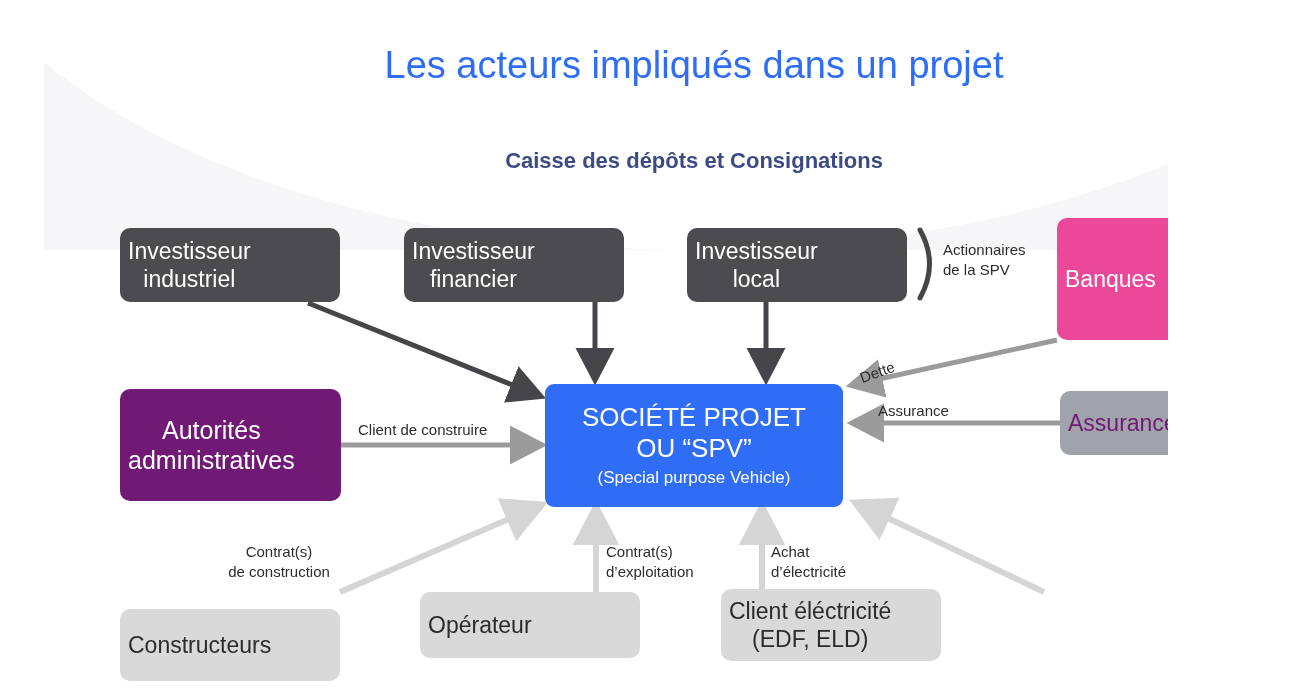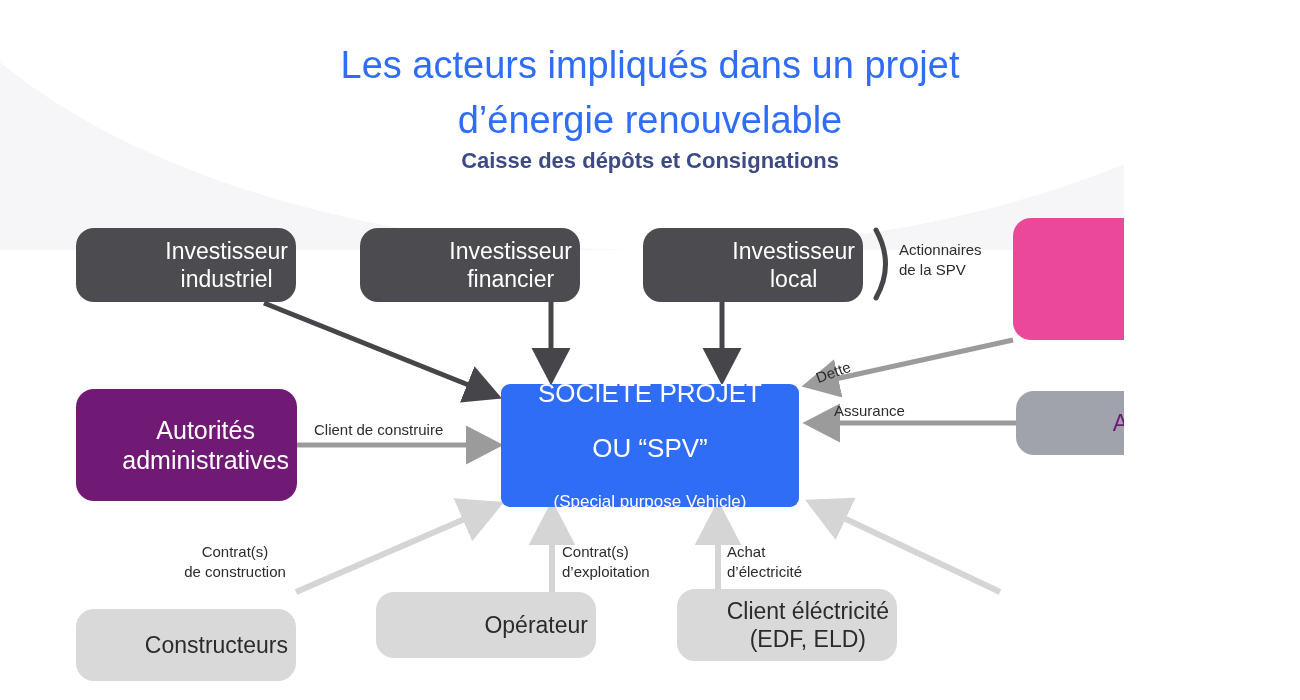--- a/index.html
+++ b/index.html
@@ -7,20 +7,21 @@
     padding: 0;
     background: #ffffff;
   }
   #stage {
     position: relative;
     width: 1124px;
     height: 700px;
     overflow: hidden;
     background: #ffffff;
     font-family: "Liberation Sans", sans-serif;
+    margin-left: 44px;
   }
   
   .bg-band {
     position: absolute;
     left: 0; top: 0;
     width: 1300px; height: 250px;
     background: #f6f6f9;
   }
   .bg-ellipse {
     position: absolute;
@@ -52,23 +53,23 @@
     text-align: center;
     color: #3c4a85;
     font-size: 22px;
     font-weight: 700;
   }
   
   .node {
     position: absolute;
     display: flex;
     align-items: center;
-    justify-content: flex-end;
+    justify-content: flex-start;
     text-align: center;
-    border-radius: 18px;
+    border-radius: 10px;
     box-sizing: border-box;
     padding: 4px 8px;
     line-height: 1.22;
   }
   .node-dark {
     background: #4c4c50;
     color: #ffffff;
     font-size: 23px;
   }
   .node-mid {
@@ -124,21 +125,20 @@
 </head>
 <body>
 
 <div id="stage">
 
   <div class="bg-band"></div>
   <div class="bg-ellipse"></div>
 
   <div class="title">
     <div>Les acteurs impliqués dans un projet</div>
-    <div>d’énergie renouvelable</div>
   </div>
   <div class="subtitle">Caisse des dépôts et Consignations</div>
 
   <svg class="edges" viewBox="0 0 1300 700">
     <defs>
       <marker id="ah-dark" markerWidth="9" markerHeight="9" refX="6.2" refY="4.5" orient="auto" markerUnits="strokeWidth">
         <path d="M0,0.6 L7.5,4.5 L0,8.4 z" fill="#46464a"></path>
       </marker>
       <marker id="ah-mid" markerWidth="9" markerHeight="9" refX="6.2" refY="4.5" orient="auto" markerUnits="strokeWidth">
         <path d="M0,0.6 L7.5,4.5 L0,8.4 z" fill="#9b9b9b"></path>
@@ -188,21 +188,21 @@
 
   <div class="node node-mid" style="left:1013px; top:218px; width:228px; height:122px;">
     <span style="white-space:pre-line;">Banques</span>
   </div>
 
   <div class="node node-grayL" style="left:76px; top:389px; width:221px; height:112px;">
     <span style="white-space:pre-line;">Autorités
 administratives</span>
   </div>
 
-  <div class="node node-spv" style="left:501px; top:384px; width:298px; height:123px;gap:24px;">
+  <div class="node node-spv" style="left:501px; top:384px; width:298px; height:123px;">
     <span class="spv-l1">SOCIÉTÉ PROJET</span>
     <span class="spv-l1">OU “SPV”</span>
     <span class="spv-l2">(Special purpose Vehicle)</span>
   </div>
 
   <div class="node node-mid2" style="left:1016px; top:391px; width:225px; height:64px;">
     <span style="white-space:pre-line;">Assurances</span>
   </div>
 
   <div class="node node-light" style="left:76px; top:609px; width:220px; height:72px;">

